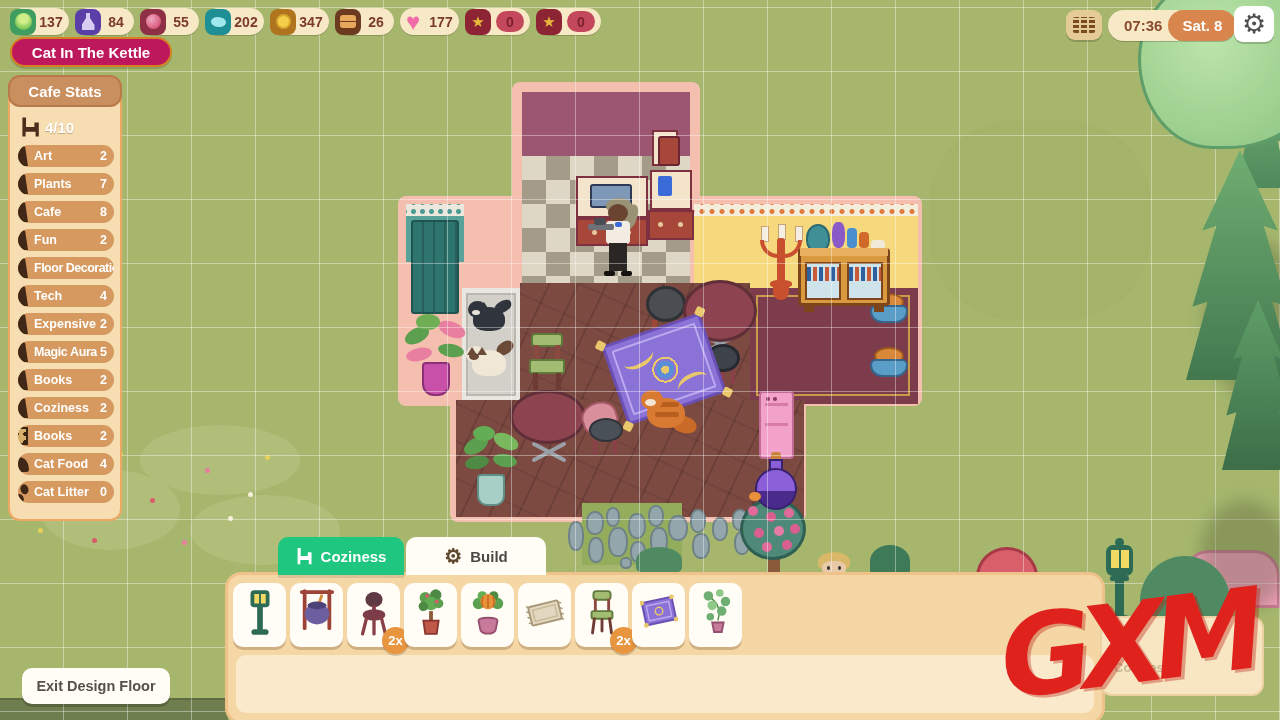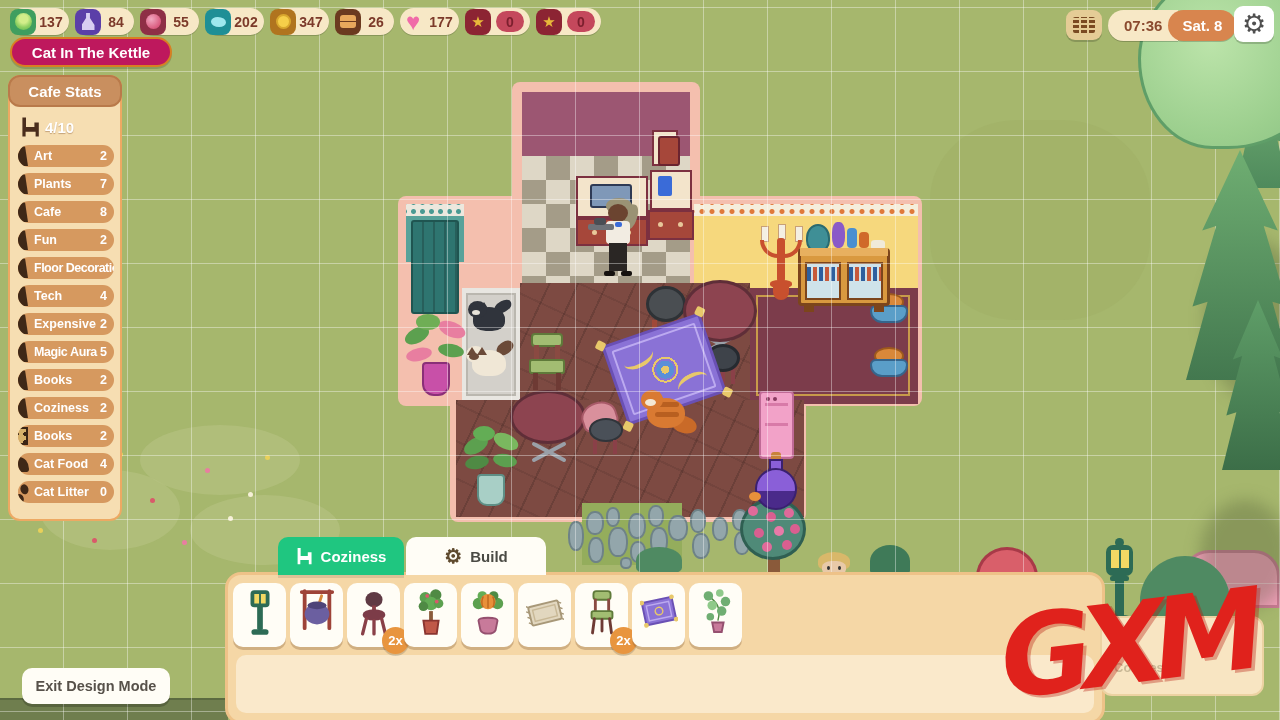--- a/index.html
+++ b/index.html
@@ -619,19 +619,19 @@
         <circle cx="12" cy="8" r="5" fill="#6fae72"></circle>
         <circle cx="24" cy="5" r="4" fill="#8fc98a"></circle>
         <circle cx="30" cy="14" r="5" fill="#6fae72"></circle>
         <circle cx="16" cy="18" r="5" fill="#8fc98a"></circle>
         <circle cx="26" cy="24" r="5" fill="#6fae72"></circle>
         <circle cx="14" cy="30" r="4" fill="#6fae72"></circle>
         <path d="M16 36 h12 l-2 10 h-8 Z" fill="#c87a9a" stroke="#95506f" stroke-width="2"></path>
       </svg></span>
 </div>
 
-<div class="exit-btn">Exit Design Mode</div>
+<div class="exit-btn">Exit Design Floor</div>
 
 <div class="tooltip">
   <div class="tooltip-body">Coziness:</div>
 </div>
 
 <div class="watermark">GXM</div>
 
 </body></html>

